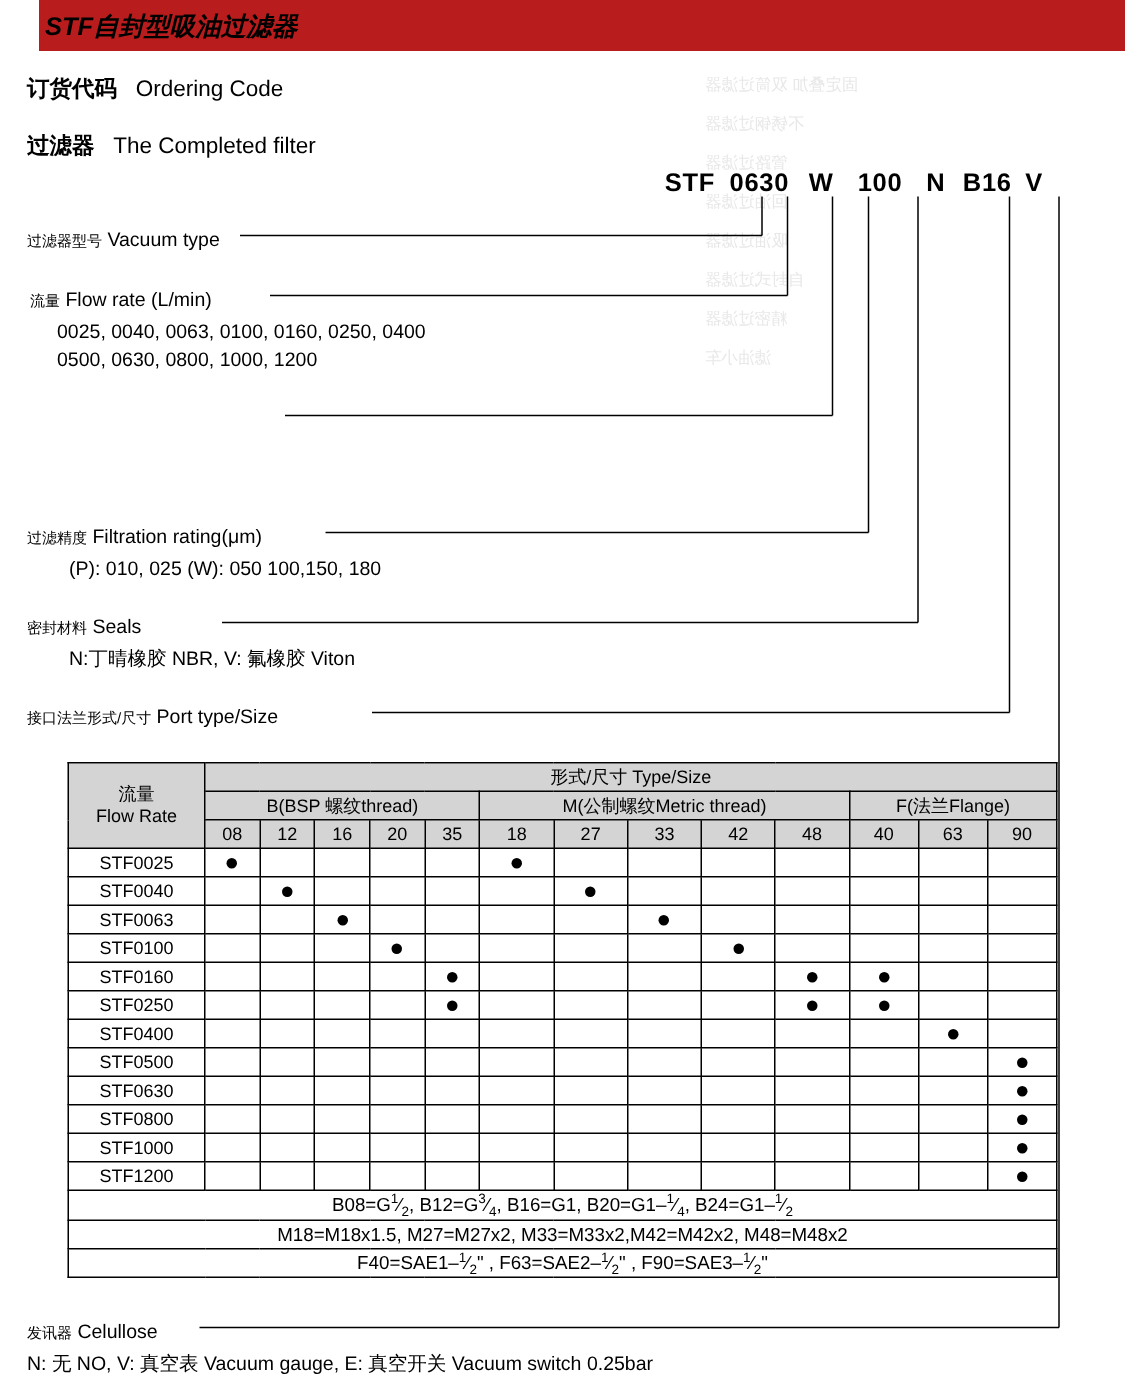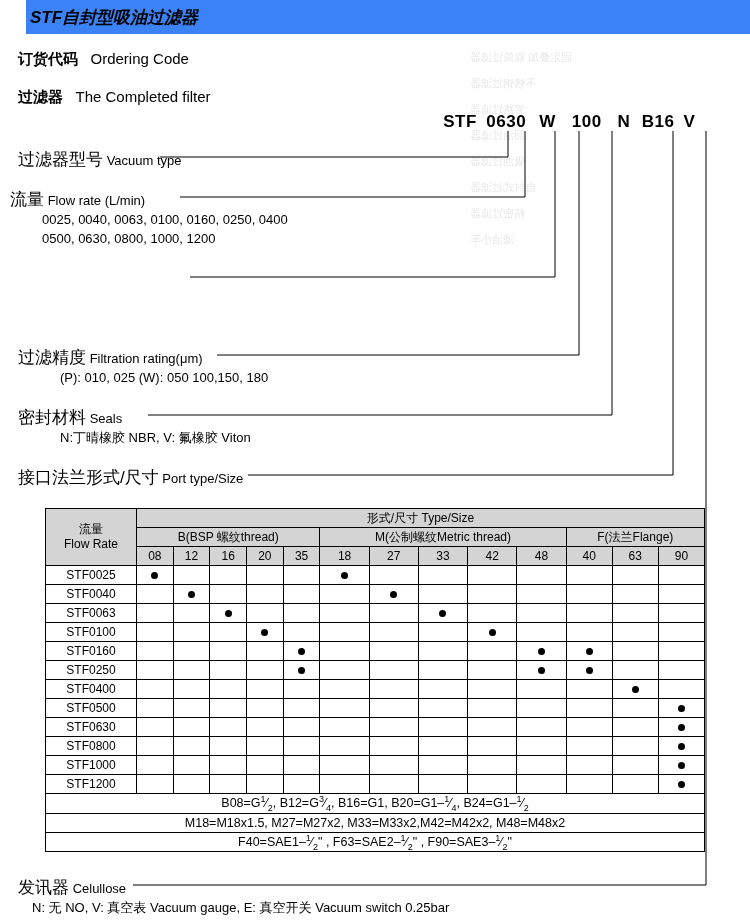--- a/index.html
+++ b/index.html
@@ -20,21 +20,21 @@
     width: 750px;
     height: 920px;
   }
   
   .header-bar {
     position: absolute;
     left: 0;
     top: 0;
     width: 750px;
     height: 34px;
-    background: #3b82f6;
+    background: #b91c1c;
     display: flex;
     align-items: center;
   }
   .header-notch {
     width: 26px;
     height: 34px;
     background: #ffffff;
   }
   .header-title {
     font-size: 17px;
@@ -109,32 +109,31 @@
     width: 750px;
     height: 920px;
     pointer-events: none;
   }
   
   .param {
     position: absolute;
     font-size: 13px;
     line-height: 19px;
   }
-  .param .lbl-cn { font-size: 17px; }
+  .param .lbl-cn { font-size: 10px; }
   .param .lbl-en { font-size: 13px; }
   .param .sub {
     display: block;
     font-size: 13px;
-    margin-left: 14px;
   }
   .indent1 { padding-left: 18px; }
   .indent2 { padding-left: 28px; }
 
   #p-filter-type { left: 18px; top: 150px; }
-  #p-flow-rate  { left: 10px; top: 190px; }
+  #p-flow-rate  { left: 20px; top: 190px; }
   #p-element    { left: 18px; top: 270px; }
   #p-rating     { left: 18px; top: 348px; }
   #p-seals      { left: 18px; top: 408px; }
   #p-port       { left: 18px; top: 468px; }
   #p-indicators { left: 18px; top: 878px; }
 
   
   .tbl-wrap {
     position: absolute;
     left: 45px;

